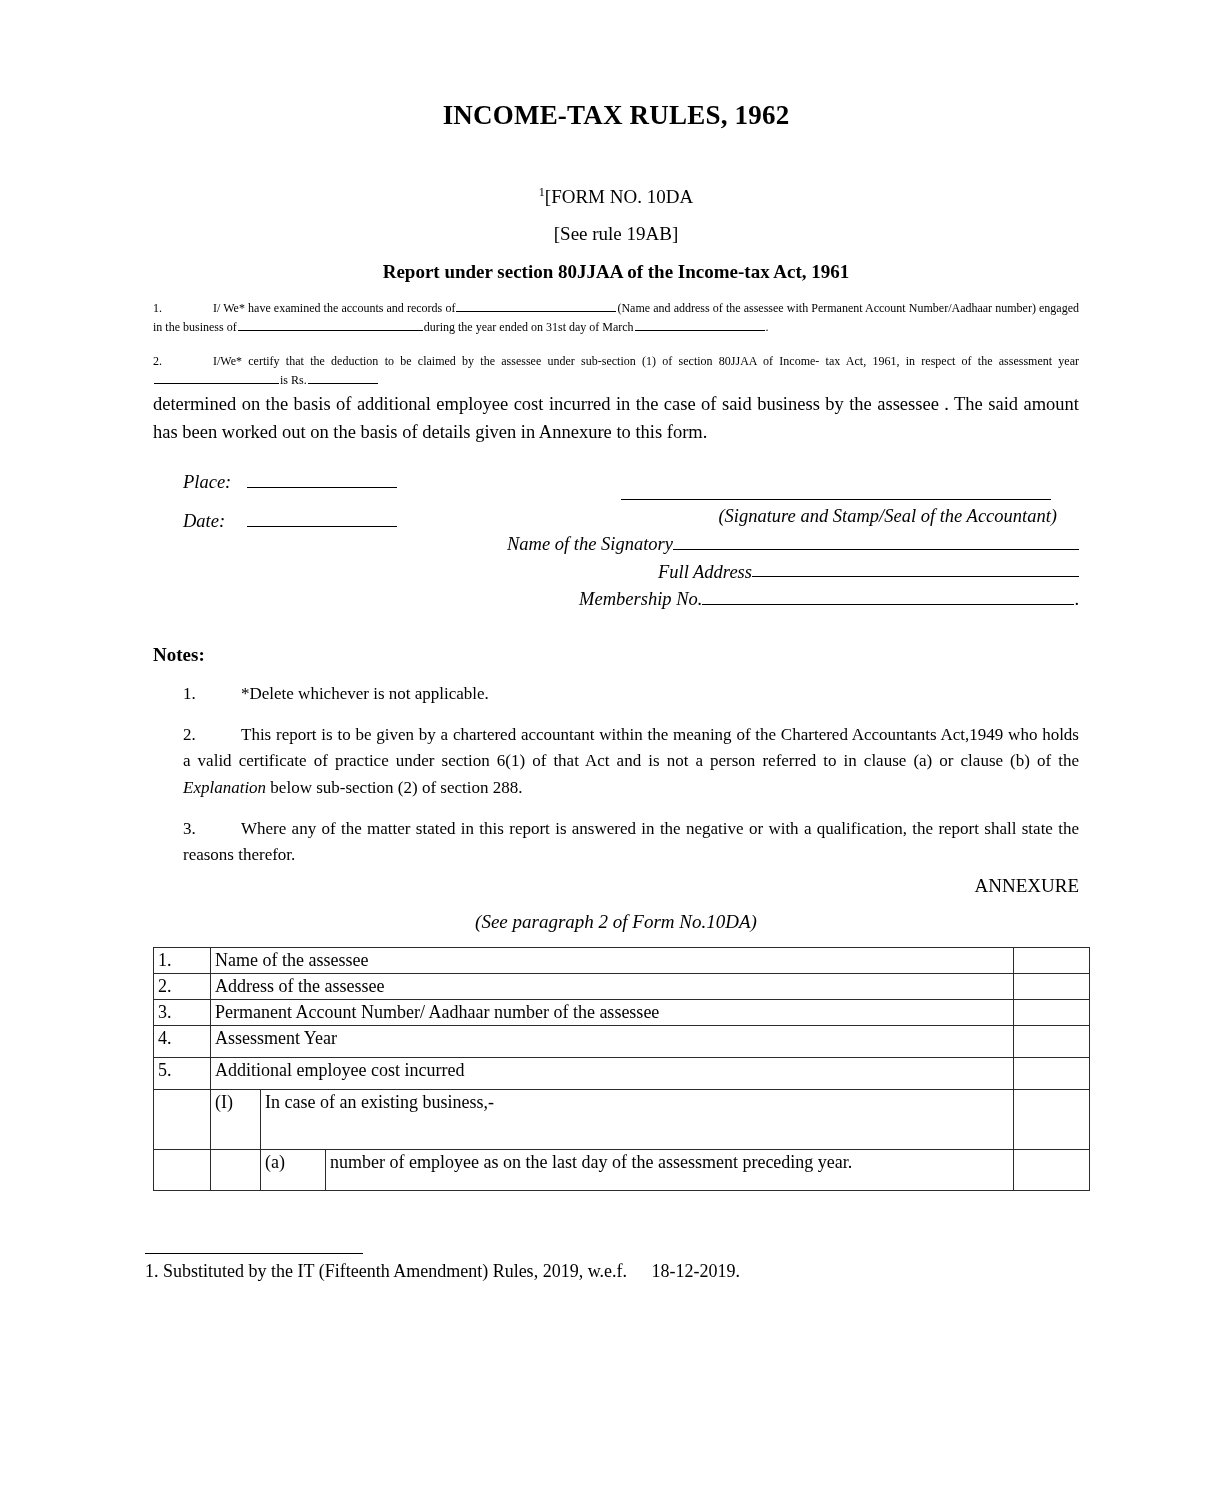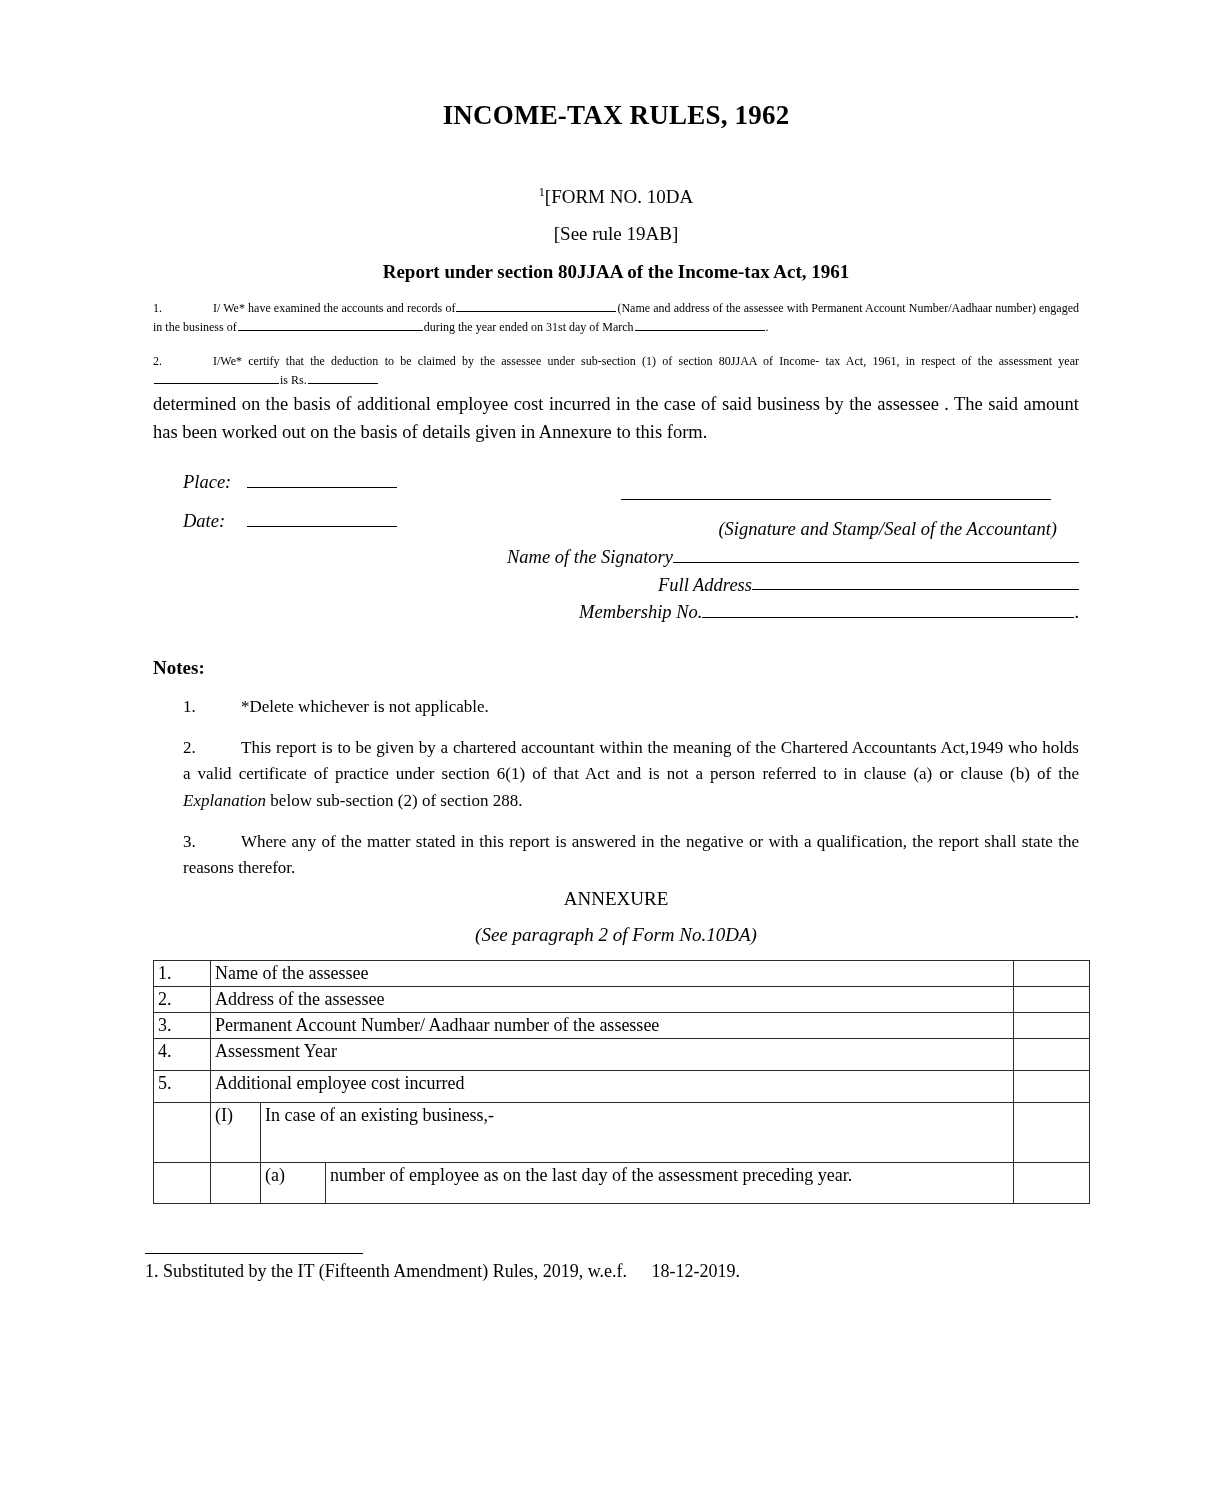--- a/index.html
+++ b/index.html
@@ -121,21 +121,21 @@
     font-size: 18.5px;
   }
   .sig-rule {
     width: 430px;
     border-bottom: 1.3px solid #000;
     height: 1px;
     margin-left: auto;
     margin-right: 28px;
   }
   .sig-caption {
-    margin-top: 19px;
+    margin-top: 6px;
     margin-right: 22px;
   }
   .field-row {
     margin-top: 4px;
     white-space: nowrap;
     text-align: right;
   }
   .field-lbl { }
   .f-blank {
     display: inline-block;
@@ -162,21 +162,21 @@
     padding-left: 30px;
   }
   .note .nnum {
     display: inline-block;
     width: 58px;
   }
   .note .ital { font-style: italic; }
 
   
   .annexure {
-    text-align: center;
+    text-align: right;
     font-size: 19px;
     margin-top: 6px;
   }
   .annexure-sub {
     text-align: center;
     font-size: 19px;
     font-style: italic;
     margin-top: 14px;
   }
 

